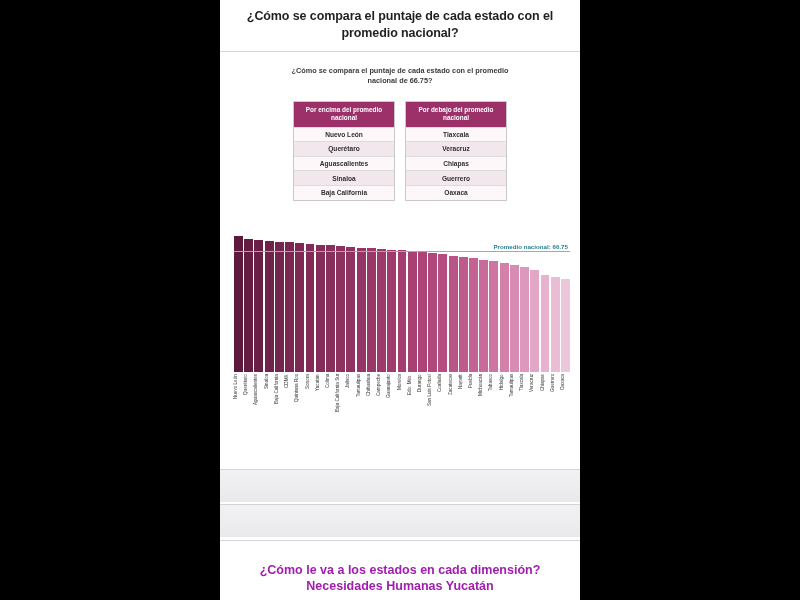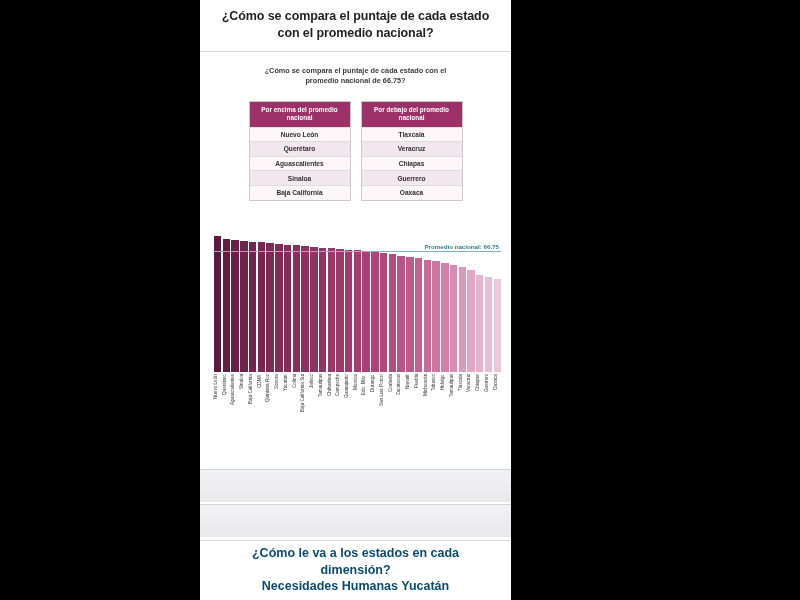--- a/index.html
+++ b/index.html
@@ -13,23 +13,23 @@
   }
   #page {
     position: relative;
     width: 800px;
     height: 600px;
     background: #000000;
   }
   
   .sheet {
     position: absolute;
-    left: 200px;
+    left: 220px;
     top: 0;
-    width: 311px;
+    width: 360px;
     height: 600px;
     background: #ffffff;
     overflow: hidden;
   }
   .hdr-title {
     text-align: center;
     font-size: 12.5px;
     font-weight: bold;
     color: #231f20;
     line-height: 1.35;
@@ -156,21 +156,21 @@
     background: #cfd5d8;
   }
   .footer-title {
     position: absolute;
     left: 0;
     right: 0;
     bottom: 6px;
     text-align: center;
     font-size: 12.5px;
     font-weight: bold;
-    color: #0c4a6e;
+    color: #a21caf;
     line-height: 1.3;
     padding: 0 16px;
   }
   .footer-rule {
     position: absolute;
     left: 0;
     width: 376px;
     height: 1px;
     background: #d7d7d7;
   }

